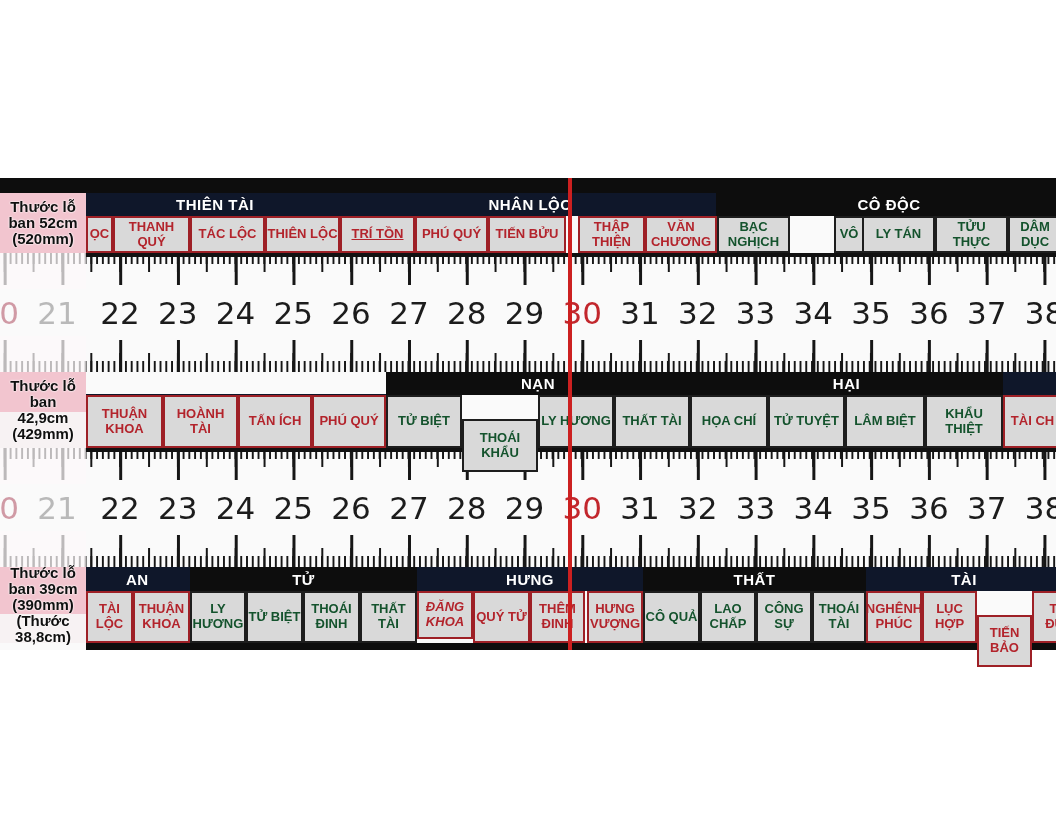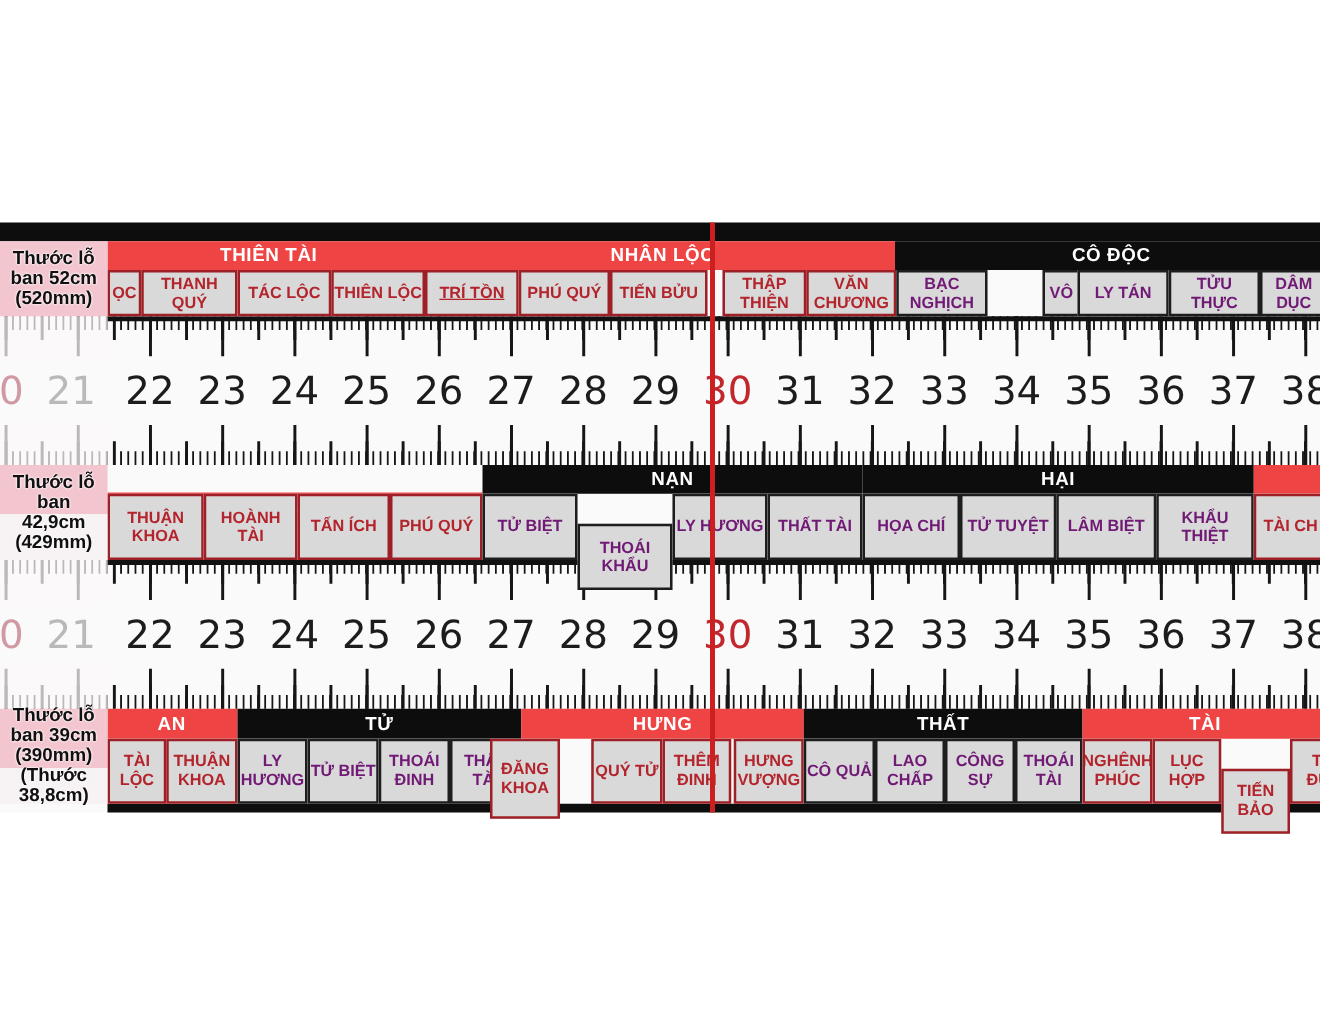--- a/index.html
+++ b/index.html
@@ -3,27 +3,27 @@
 <meta charset="utf-8">
 <style>
   html,body{margin:0;padding:0;background:#ffffff;}
   body{width:1056px;height:813px;overflow:hidden;font-family:"Liberation Sans",sans-serif;}
   #stage{position:relative;width:1056px;height:813px;background:#ffffff;overflow:hidden;}
   .abs{position:absolute;box-sizing:border-box;}
   .panel{background:#fafafa;}
   .bar{background:#0d0d0d;}
   .band{display:flex;align-items:center;justify-content:center;color:#ffffff;
         font-weight:bold;font-size:15px;letter-spacing:.5px;white-space:nowrap;overflow:hidden;}
-  .band.red{background:#ef4444;}
+  .band.red{background:#0f172a;}
   .band.black{background:#0d0d0d;}
   .band.left{justify-content:flex-start;padding-left:2px;}
   .cell{background:#d9d9d9;display:flex;align-items:center;justify-content:center;
         text-align:center;font-weight:bold;font-size:13px;line-height:1.12;overflow:hidden;}
   .cell.red{border:2px solid #9e2026;color:#b3242c;}
-  .cell.black{border:2px solid #1d1d1d;color:#701a75;}
+  .cell.black{border:2px solid #1d1d1d;color:#14532d;}
   .labelbox{display:flex;flex-direction:column;align-items:center;justify-content:center;
         font-weight:bold;color:#101010;font-size:15px;line-height:1.06;text-align:center;
         text-shadow:0 0 2px #fff,0 0 2px #fff;}
   .labelbox.allpink{background:#f2c5cf;}
   .labelbox.halfpink{background:linear-gradient(#f2c5cf 0 52%,#f7f2f3 52% 100%);}
   .labelbox.pink62{background:linear-gradient(#f2c5cf 0 62%,#f7f2f3 62% 100%);}
   .ticks{left:0;width:1056px;background-repeat:repeat-x;}
   .ticks.down{background-image:
       linear-gradient(90deg,#161616 0 2.6px,transparent 2.6px),
       linear-gradient(90deg,#161616 0 2.1px,transparent 2.1px),
@@ -158,21 +158,21 @@
     <div class="abs band black" style="left: 190px; top: 567px; width: 227px; height: 24px;">TỬ</div>
     <div class="abs band red" style="left: 417px; top: 567px; width: 226px; height: 24px;">HƯNG</div>
     <div class="abs band black" style="left: 643px; top: 567px; width: 223px; height: 24px;">THẤT</div>
     <div class="abs band red" style="left: 866px; top: 567px; width: 196px; height: 24px;">TÀI</div>
     <div class="abs cell red" style="left: 86px; top: 591px; width: 47px; height: 52px;">TÀI LỘC</div>
     <div class="abs cell red" style="left: 133px; top: 591px; width: 57px; height: 52px;">THUẬN KHOA</div>
     <div class="abs cell black" style="left: 190px; top: 591px; width: 56px; height: 52px;">LY HƯƠNG</div>
     <div class="abs cell black" style="left: 246px; top: 591px; width: 57px; height: 52px;">TỬ BIỆT</div>
     <div class="abs cell black" style="left: 303px; top: 591px; width: 57px; height: 52px;">THOÁI ĐINH</div>
     <div class="abs cell black" style="left: 360px; top: 591px; width: 57px; height: 52px;">THẤT TÀI</div>
-    <div class="abs cell red" style="left: 392px; top: 591px; width: 56px; height: 64px;">ĐĂNG KHOA</div>
+    <div class="abs cell red" style="left: 417px; top: 591px; width: 56px; height: 48px; font-style: italic;">ĐĂNG KHOA</div>
     <div class="abs cell red" style="left: 473px; top: 591px; width: 57px; height: 52px;">QUÝ TỬ</div>
     <div class="abs cell red" style="left: 530px; top: 591px; width: 55px; height: 52px;">THÊM ĐINH</div>
     <div class="abs cell red" style="left: 587px; top: 591px; width: 56px; height: 52px;">HƯNG VƯỢNG</div>
     <div class="abs cell black" style="left: 643px; top: 591px; width: 57px; height: 52px;">CÔ QUẢ</div>
     <div class="abs cell black" style="left: 700px; top: 591px; width: 56px; height: 52px;">LAO CHẤP</div>
     <div class="abs cell black" style="left: 756px; top: 591px; width: 56px; height: 52px;">CÔNG SỰ</div>
     <div class="abs cell black" style="left: 812px; top: 591px; width: 54px; height: 52px;">THOÁI TÀI</div>
     <div class="abs cell red" style="left: 866px; top: 591px; width: 56px; height: 52px;">NGHÊNH PHÚC</div>
     <div class="abs cell red" style="left: 922px; top: 591px; width: 55px; height: 52px;">LỤC HỢP</div>
     <div class="abs cell red" style="left: 977px; top: 591px; width: 55px; height: 52px; margin-top: 24px;">TIẾN BẢO</div>

